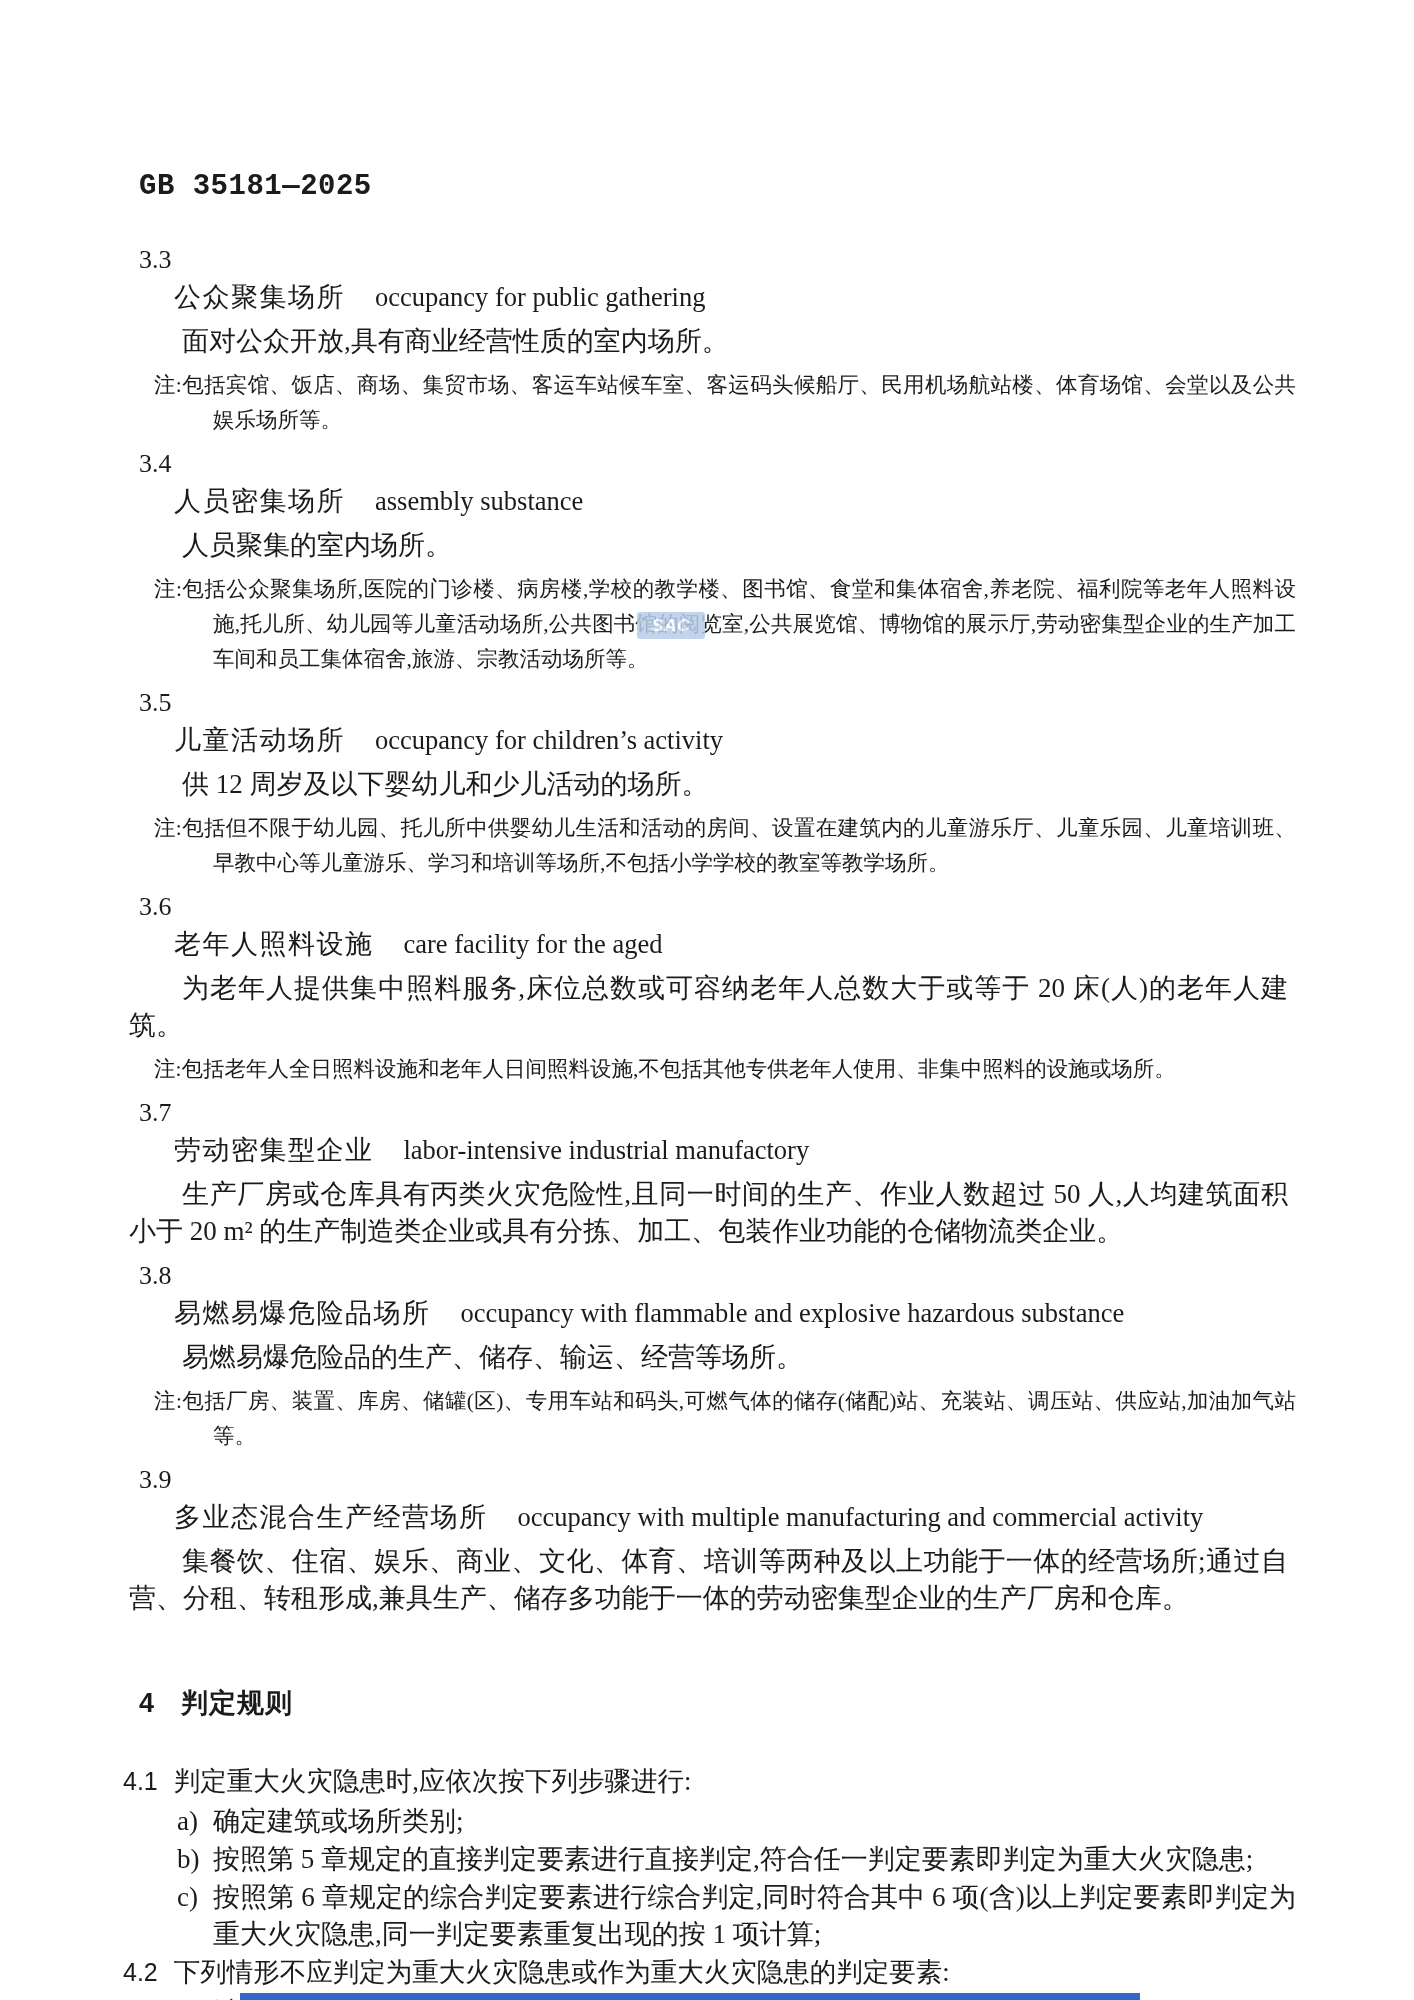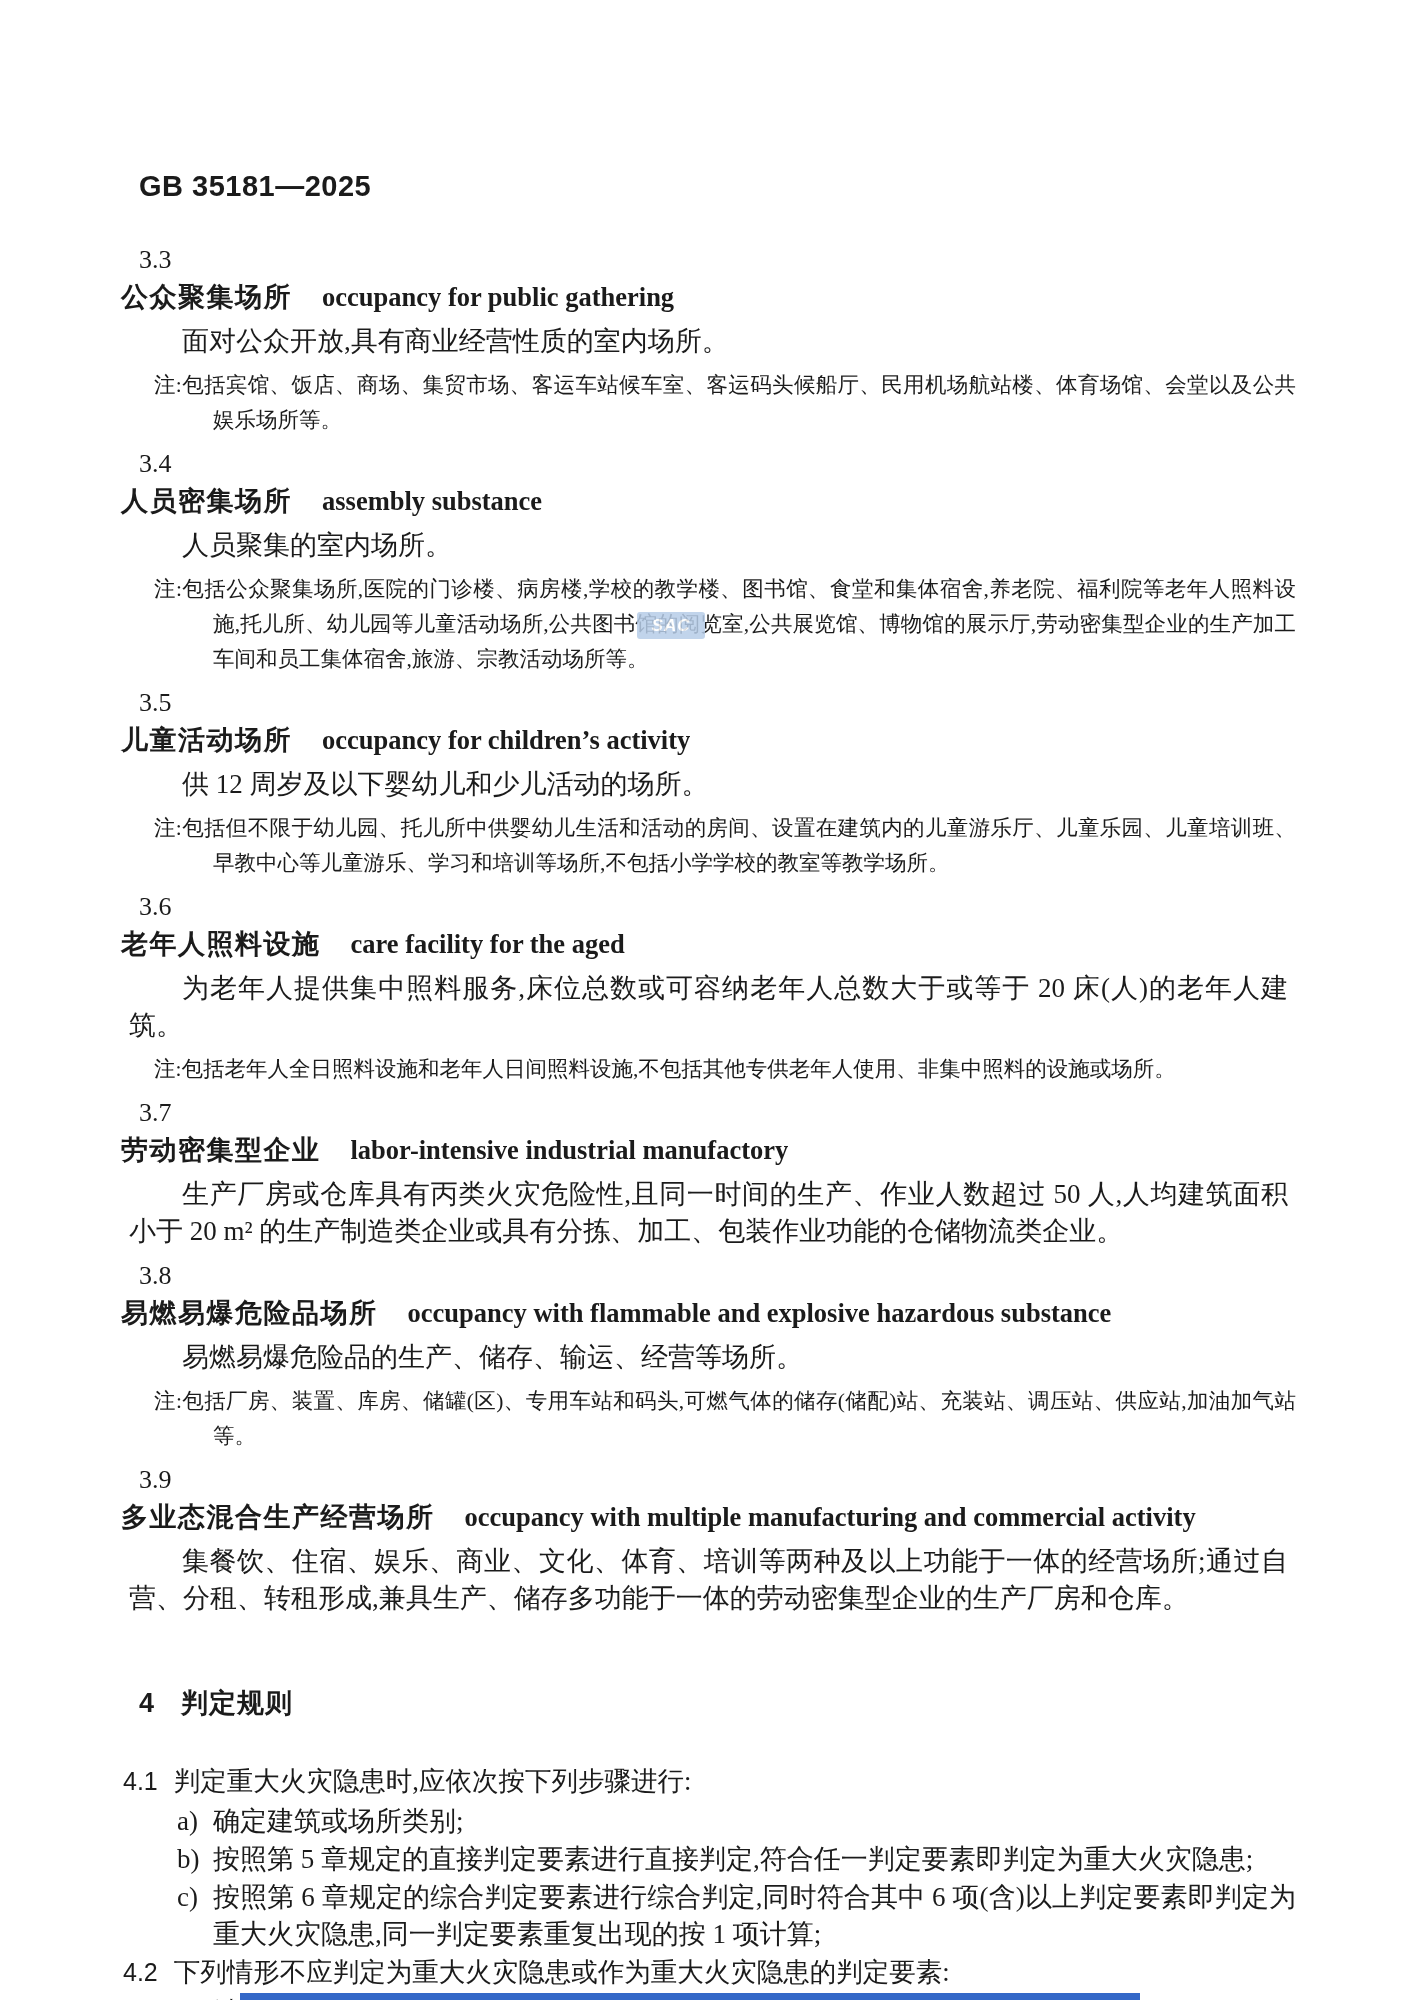--- a/index.html
+++ b/index.html
@@ -9,29 +9,29 @@
     color:#1b1b1b;
     font-family:"Liberation Serif","DejaVu Serif",serif;
     position:relative;
     overflow:hidden;
   }
   .page{padding:170px 118px 0 121px;}
 
   .doc-code{
     font-size:29px;font-weight:bold;letter-spacing:.5px;
     margin:0 0 40px 18px;
-    font-family:Liberation Sans, sans-serif;
+    font-family:Liberation Mono, monospace;
   }
 
   .term-sec{margin-bottom:9px;}
   .sec-num{
     font-size:26px;line-height:34px;margin:6px 0 2px 18px;
   }
   .term-line{
-    font-size:27px;line-height:36px;font-weight:bold;
+    margin-left:53px;font-size:27px;line-height:36px;font-weight:normal;
     white-space:nowrap;
   }
   .term-line .zh{
     font-family:"Liberation Sans","DejaVu Sans",sans-serif;
     letter-spacing:1.5px;margin-right:30px;
   }
   .term-line .en{
     font-family:"Liberation Serif","DejaVu Serif",serif;
     font-size:26.5px;
   }

